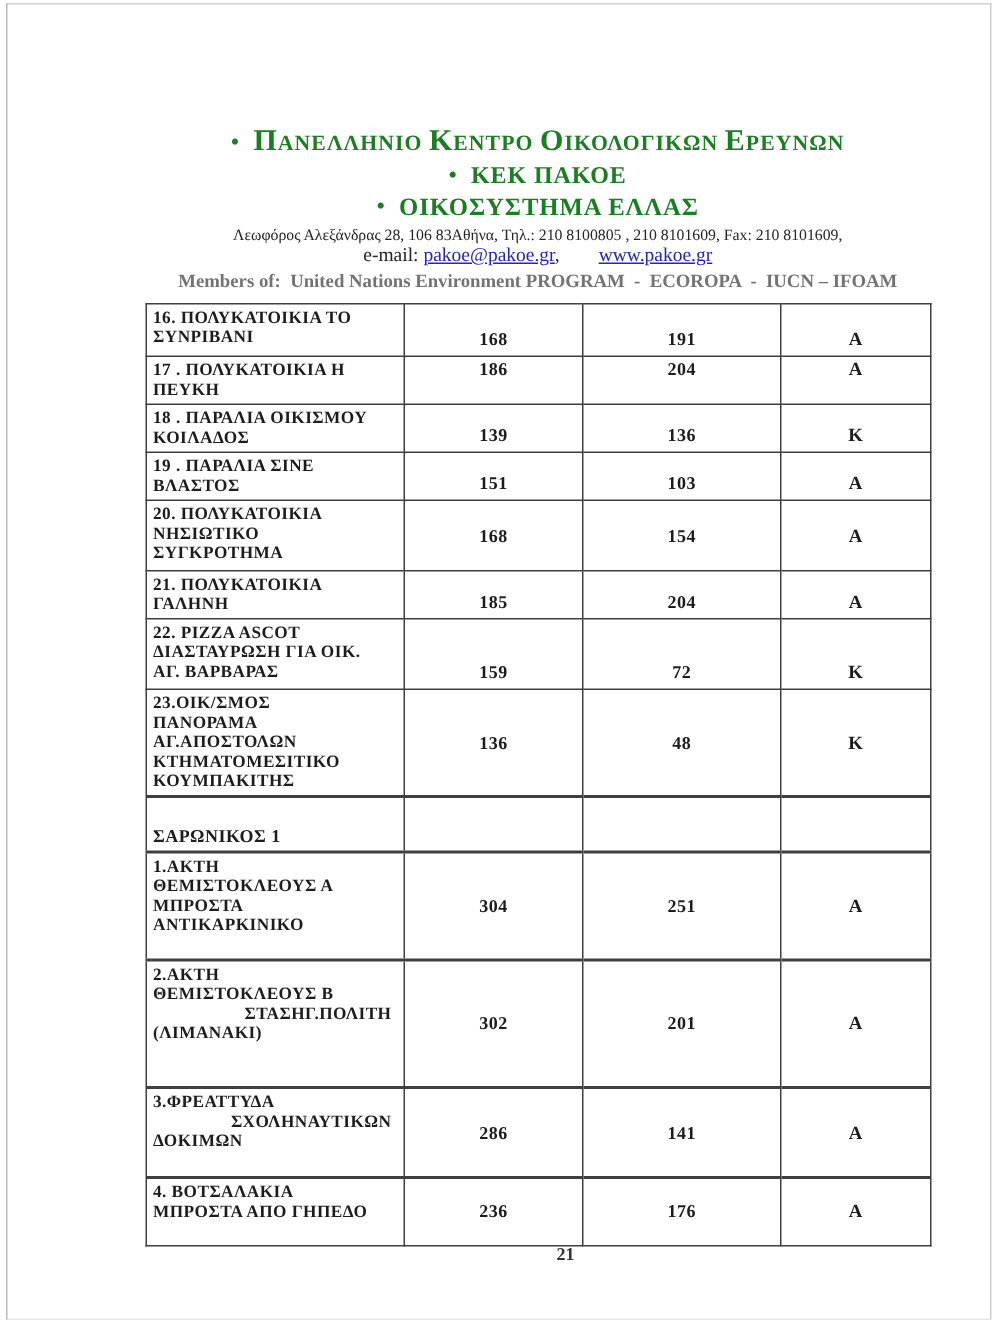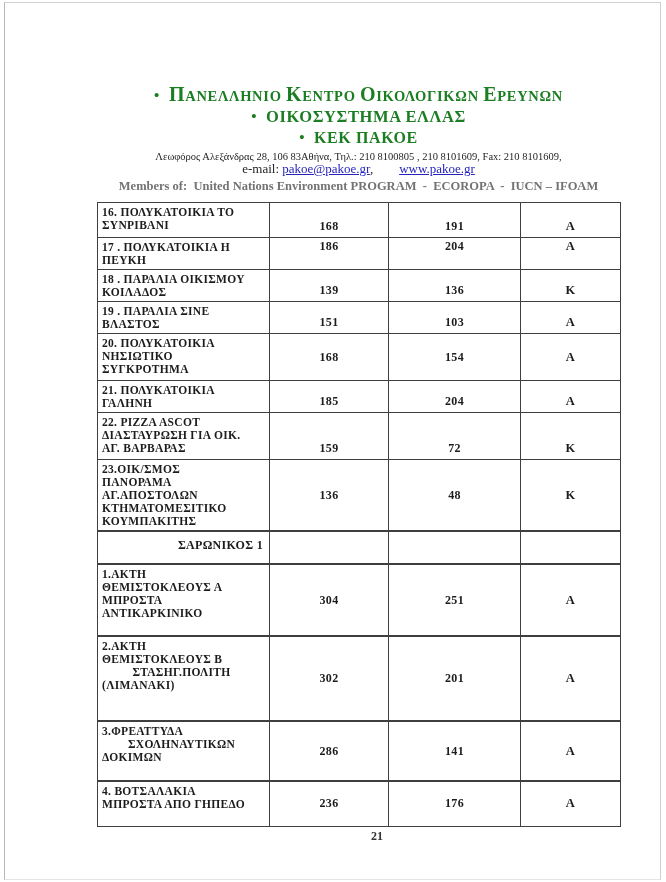--- a/index.html
+++ b/index.html
@@ -31,24 +31,24 @@
 
   #btable{
     position:absolute;left:97px;top:202px;width:523px;
     border-collapse:collapse;table-layout:fixed;
   }
   #btable col.c1{width:172px;} #btable col.c2{width:119px;}
   #btable col.c3{width:132px;} #btable col.c4{width:100px;}
   .cell{border:1px solid #3f3f3f;font-weight:bold;letter-spacing:0.3px;}
   .name-cell{vertical-align:top;text-align:left;padding:3px 6px 2px 4px;}
   .nline{white-space:nowrap;font-size:11.5px;line-height:13px;}
-  .nline.justify{display:flex;justify-content:center;padding-right:2px;white-space:normal;}
+  .nline.justify{display:flex;justify-content:flex-end;padding-right:2px;white-space:normal;}
   .val-cell{vertical-align:middle;text-align:center;font-size:12px;}
   .grade-cell{font-size:12.5px;}
-  .section-cell{text-align:right;padding-top:6px;font-size:12px;}
+  .section-cell{text-align:left;padding-top:18px;font-size:12px;}
 
   #btable tbody tr:nth-child(1){height:35px;}
   #btable tbody tr:nth-child(2){height:31px;}
   #btable tbody tr:nth-child(3){height:31px;}
   #btable tbody tr:nth-child(4){height:31px;}
   #btable tbody tr:nth-child(5){height:47px;}
   #btable tbody tr:nth-child(6){height:31px;}
   #btable tbody tr:nth-child(7){height:47px;}
   #btable tbody tr:nth-child(8){height:65px;}
   #btable tbody tr:nth-child(9){height:33px;}
@@ -77,25 +77,25 @@
 </style>
 </head>
 <body>
 
 <div class="page-edges"></div>
 
 <div class="content-col">
   <div class="org-line" id="org-title-line">
     <span class="bullet">•</span><span id="org-title-words"><span><span class="cap">Π</span><span>ΑΝΕΛΛΗΝΙΟ</span></span> <span><span class="cap">Κ</span><span>ΕΝΤΡΟ</span></span> <span><span class="cap">Ο</span><span>ΙΚΟΛΟΓΙΚΩΝ</span></span> <span><span class="cap">Ε</span><span>ΡΕΥΝΩΝ</span></span></span>
   </div>
+  <div class="org-line" id="org-line2">
+    <span class="bullet">•</span><span>ΚΕΚ ΠΑΚΟΕ</span>
+  </div>
   <div class="org-line" id="org-line3">
     <span class="bullet">•</span><span>ΟΙΚΟΣΥΣΤΗΜΑ ΕΛΛΑΣ</span>
-  </div>
-  <div class="org-line" id="org-line2">
-    <span class="bullet">•</span><span>ΚΕΚ ΠΑΚΟΕ</span>
   </div>
   <div class="address-line">Λεωφόρος Αλεξάνδρας 28, 106 83Αθήνα, Τηλ.: 210 8100805 , 210 8101609, Fax: 210 8101609,</div>
   <div class="contact-line">
     <span>e-mail:</span>
     <a href="#">pakoe@pakoe.gr</a><span>,</span><span class="contact-gap"></span><a href="#">www.pakoe.gr</a>
   </div>
   <div class="members-line">Members of:  United Nations Environment PROGRAM  -  ECOROPA  -  IUCN – IFOAM</div>
 </div>
 
 <table id="btable">

